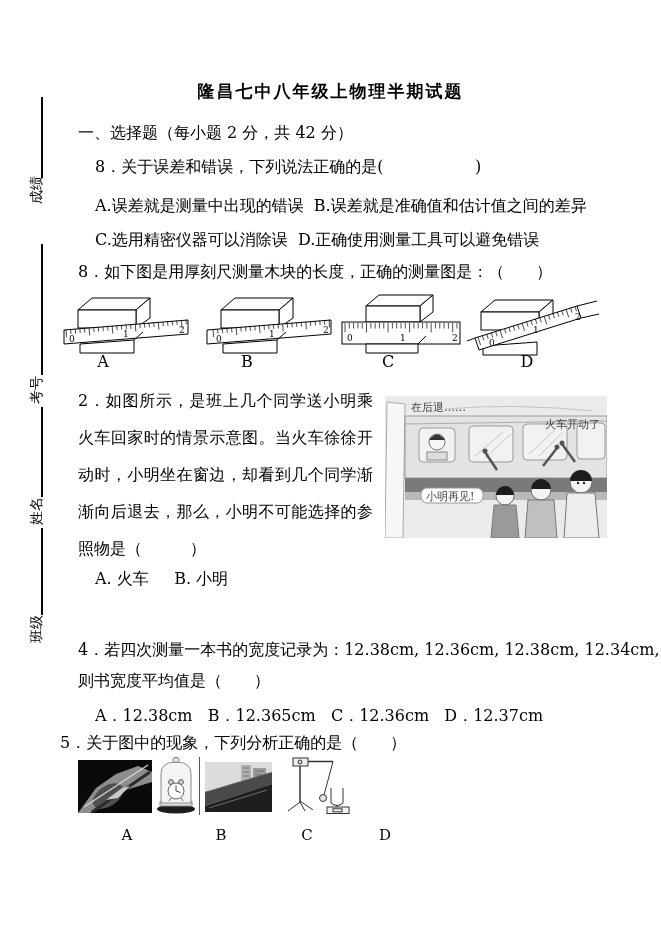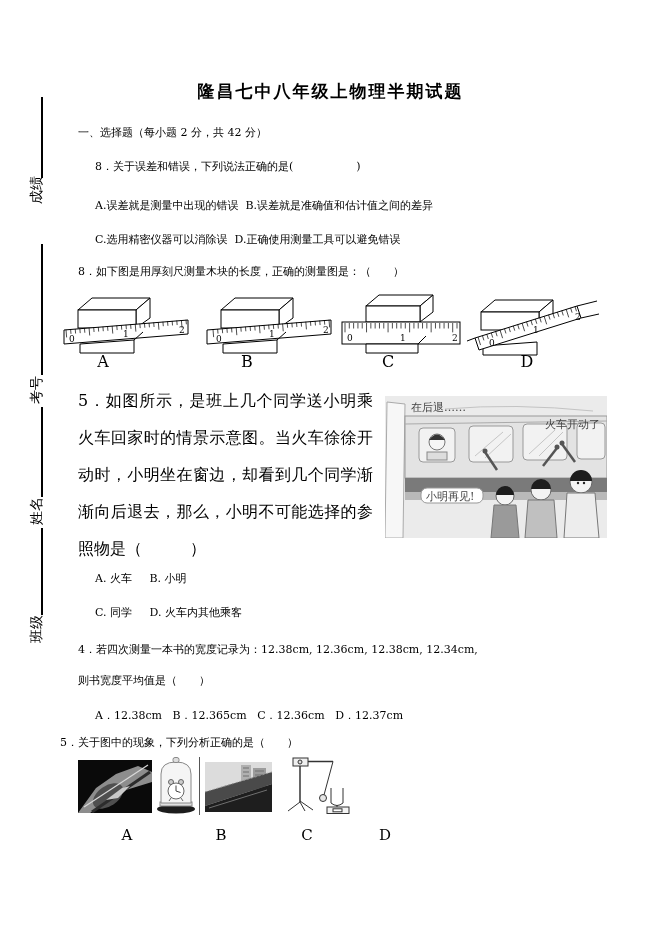--- a/index.html
+++ b/index.html
@@ -5,21 +5,21 @@
   html,body{margin:0;padding:0;}
   .page{
     position:relative; width:661px; height:935px; background:#ffffff;
     font-family:"DejaVu Serif","Liberation Serif",serif; color:#000;
     overflow:hidden;
   }
   .title{
     position:absolute; top:80px; left:0; width:661px; text-align:center;
     font-size:17px; font-weight:bold; letter-spacing:2px;
   }
-  .t{ position:absolute; font-size:11px; line-height:20px; white-space:pre; }
+  .t{ position:absolute; font-size:16px; line-height:20px; white-space:pre; }
   .fold-line{ position:absolute; width:1.5px; background:#000; left:41px; }
   .fold-label{
     position:absolute; left:16px; width:40px; height:20px; line-height:20px;
     text-align:center; font-size:14px; transform:rotate(-90deg);
   }
   .q3para{
     position:absolute; left:78px; top:382px; width:529px;
     font-size:16px; line-height:37px; text-align:justify;
   }
   .q3imgwrap{ float:right; width:222px; height:116px; margin:14px 0 8px 12px; }
@@ -268,25 +268,24 @@
         <polygon points="143,104 169,104 172,142 140,142" fill="#c0c0c0" stroke="#777"></polygon>
         <circle cx="196" cy="86" r="11" fill="#f3f3f3" stroke="#666"></circle>
           <path d="M185,85 a11,11 0 0 1 22,0" fill="#1d1d1d"></path>
         <circle cx="193" cy="87" r="1.2" fill="#222"></circle>
           <circle cx="199" cy="87" r="1.2" fill="#222"></circle>
         <polygon points="182,97 210,97 214,142 179,142" fill="#ededed" stroke="#777"></polygon>
         <rect x="36" y="92" width="62" height="15" rx="6" fill="#fff" stroke="#999"></rect>
         <text class="btxt" x="41" y="103.5">小明再见!</text>
       </svg>
     </span>
-    <span>5．如图所示，是班上几个同学送小明乘火车回家时的情景示意图。当火车徐徐开动时，小明坐在窗边，却看到几个同学渐渐向后退去，那么，小明不可能选择的参照物是（　　　）</span>
+    <span>2．如图所示，是班上几个同学送小明乘火车回家时的情景示意图。当火车徐徐开动时，小明坐在窗边，却看到几个同学渐渐向后退去，那么，小明不可能选择的参照物是（　　　）</span>
   </div>
 
   <div class="t" style="left:95px;top:569px;">A. 火车     B. 小明</div>
-  <div class="t" style="left:95px;top:603px;">C. 同学     D. 火车内其他乘客</div>
 
   <div class="t" style="left:78px;top:640px;">4．若四次测量一本书的宽度记录为：12.38cm, 12.36cm, 12.38cm, 12.34cm,</div>
   <div class="t" style="left:78px;top:671px;">则书宽度平均值是（　　）</div>
   <div class="t" style="left:95px;top:706px;">A．12.38cm   B．12.365cm   C．12.36cm   D．12.37cm</div>
 
   <div class="t" style="left:60px;top:733px;">5．关于图中的现象，下列分析正确的是（　　）</div>
 
   <div class="q5row">
 
     <svg style="left:0px;top:5px;" width="74" height="53" viewBox="0 0 74 53">

